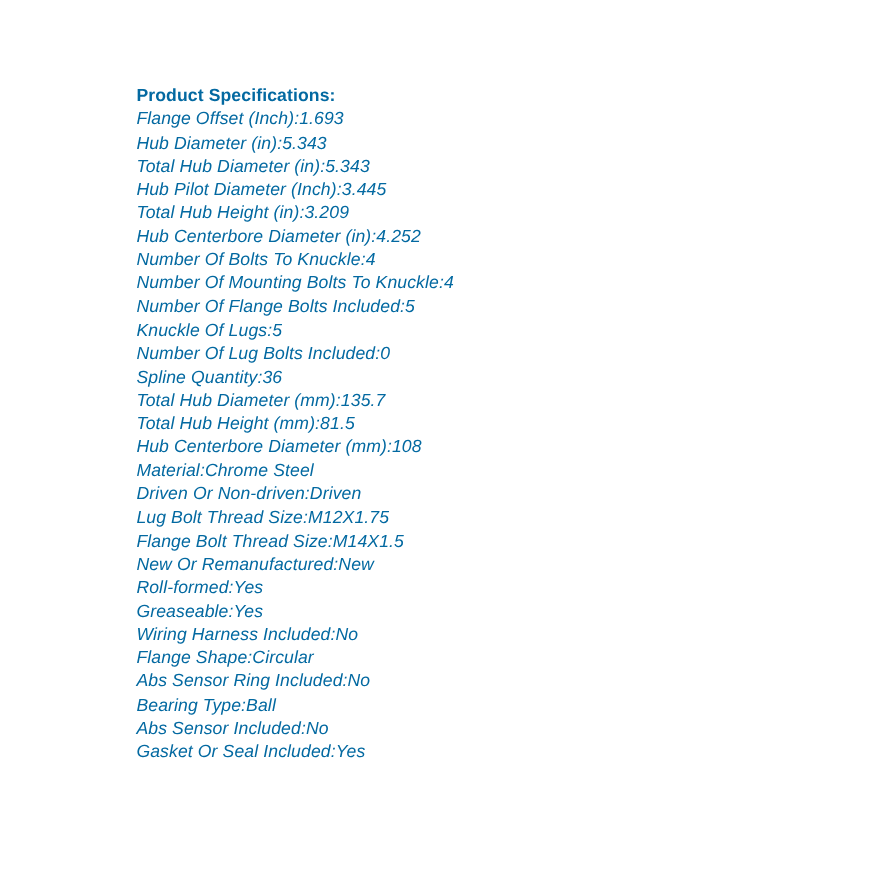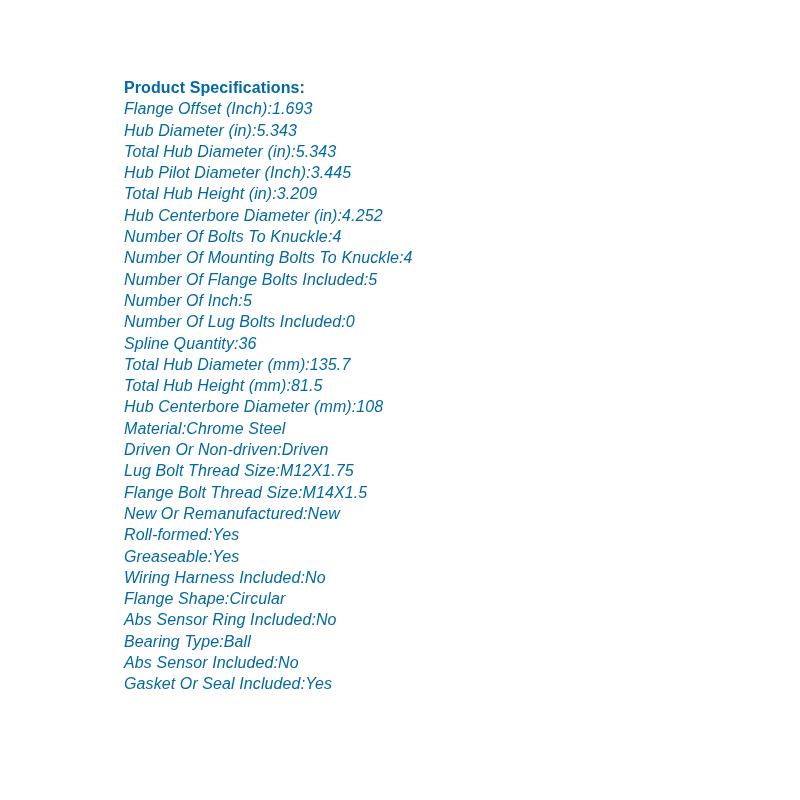--- a/index.html
+++ b/index.html
@@ -45,21 +45,21 @@
   <div>
     <div class="spec-row"><span class="spec-label">Flange Offset (Inch)</span><span class="spec-value">1.693</span></div>
     <div class="spec-row"><span class="spec-label">Hub Diameter (in)</span><span class="spec-value">5.343</span></div>
     <div class="spec-row"><span class="spec-label">Total Hub Diameter (in)</span><span class="spec-value">5.343</span></div>
     <div class="spec-row"><span class="spec-label">Hub Pilot Diameter (Inch)</span><span class="spec-value">3.445</span></div>
     <div class="spec-row"><span class="spec-label">Total Hub Height (in)</span><span class="spec-value">3.209</span></div>
     <div class="spec-row"><span class="spec-label">Hub Centerbore Diameter (in)</span><span class="spec-value">4.252</span></div>
     <div class="spec-row"><span class="spec-label">Number Of Bolts To Knuckle</span><span class="spec-value">4</span></div>
     <div class="spec-row"><span class="spec-label">Number Of Mounting Bolts To Knuckle</span><span class="spec-value">4</span></div>
     <div class="spec-row"><span class="spec-label">Number Of Flange Bolts Included</span><span class="spec-value">5</span></div>
-    <div class="spec-row"><span class="spec-label">Number Of Inch</span><span class="spec-value">5</span></div>
+    <div class="spec-row"><span class="spec-label">Knuckle Of Lugs</span><span class="spec-value">5</span></div>
     <div class="spec-row"><span class="spec-label">Number Of Lug Bolts Included</span><span class="spec-value">0</span></div>
     <div class="spec-row"><span class="spec-label">Spline Quantity</span><span class="spec-value">36</span></div>
     <div class="spec-row"><span class="spec-label">Total Hub Diameter (mm)</span><span class="spec-value">135.7</span></div>
     <div class="spec-row"><span class="spec-label">Total Hub Height (mm)</span><span class="spec-value">81.5</span></div>
     <div class="spec-row"><span class="spec-label">Hub Centerbore Diameter (mm)</span><span class="spec-value">108</span></div>
     <div class="spec-row"><span class="spec-label">Material</span><span class="spec-value">Chrome Steel</span></div>
     <div class="spec-row"><span class="spec-label">Driven Or Non-driven</span><span class="spec-value">Driven</span></div>
     <div class="spec-row"><span class="spec-label">Lug Bolt Thread Size</span><span class="spec-value">M12X1.75</span></div>
     <div class="spec-row"><span class="spec-label">Flange Bolt Thread Size</span><span class="spec-value">M14X1.5</span></div>
     <div class="spec-row"><span class="spec-label">New Or Remanufactured</span><span class="spec-value">New</span></div>

